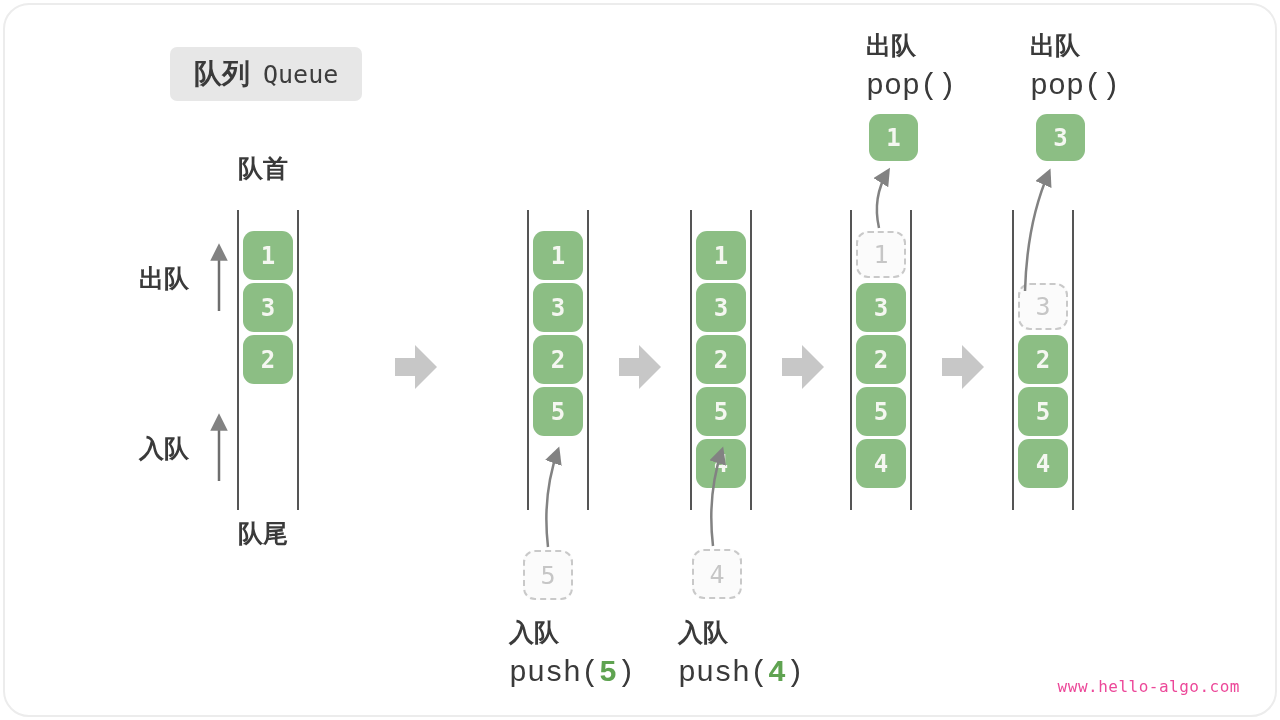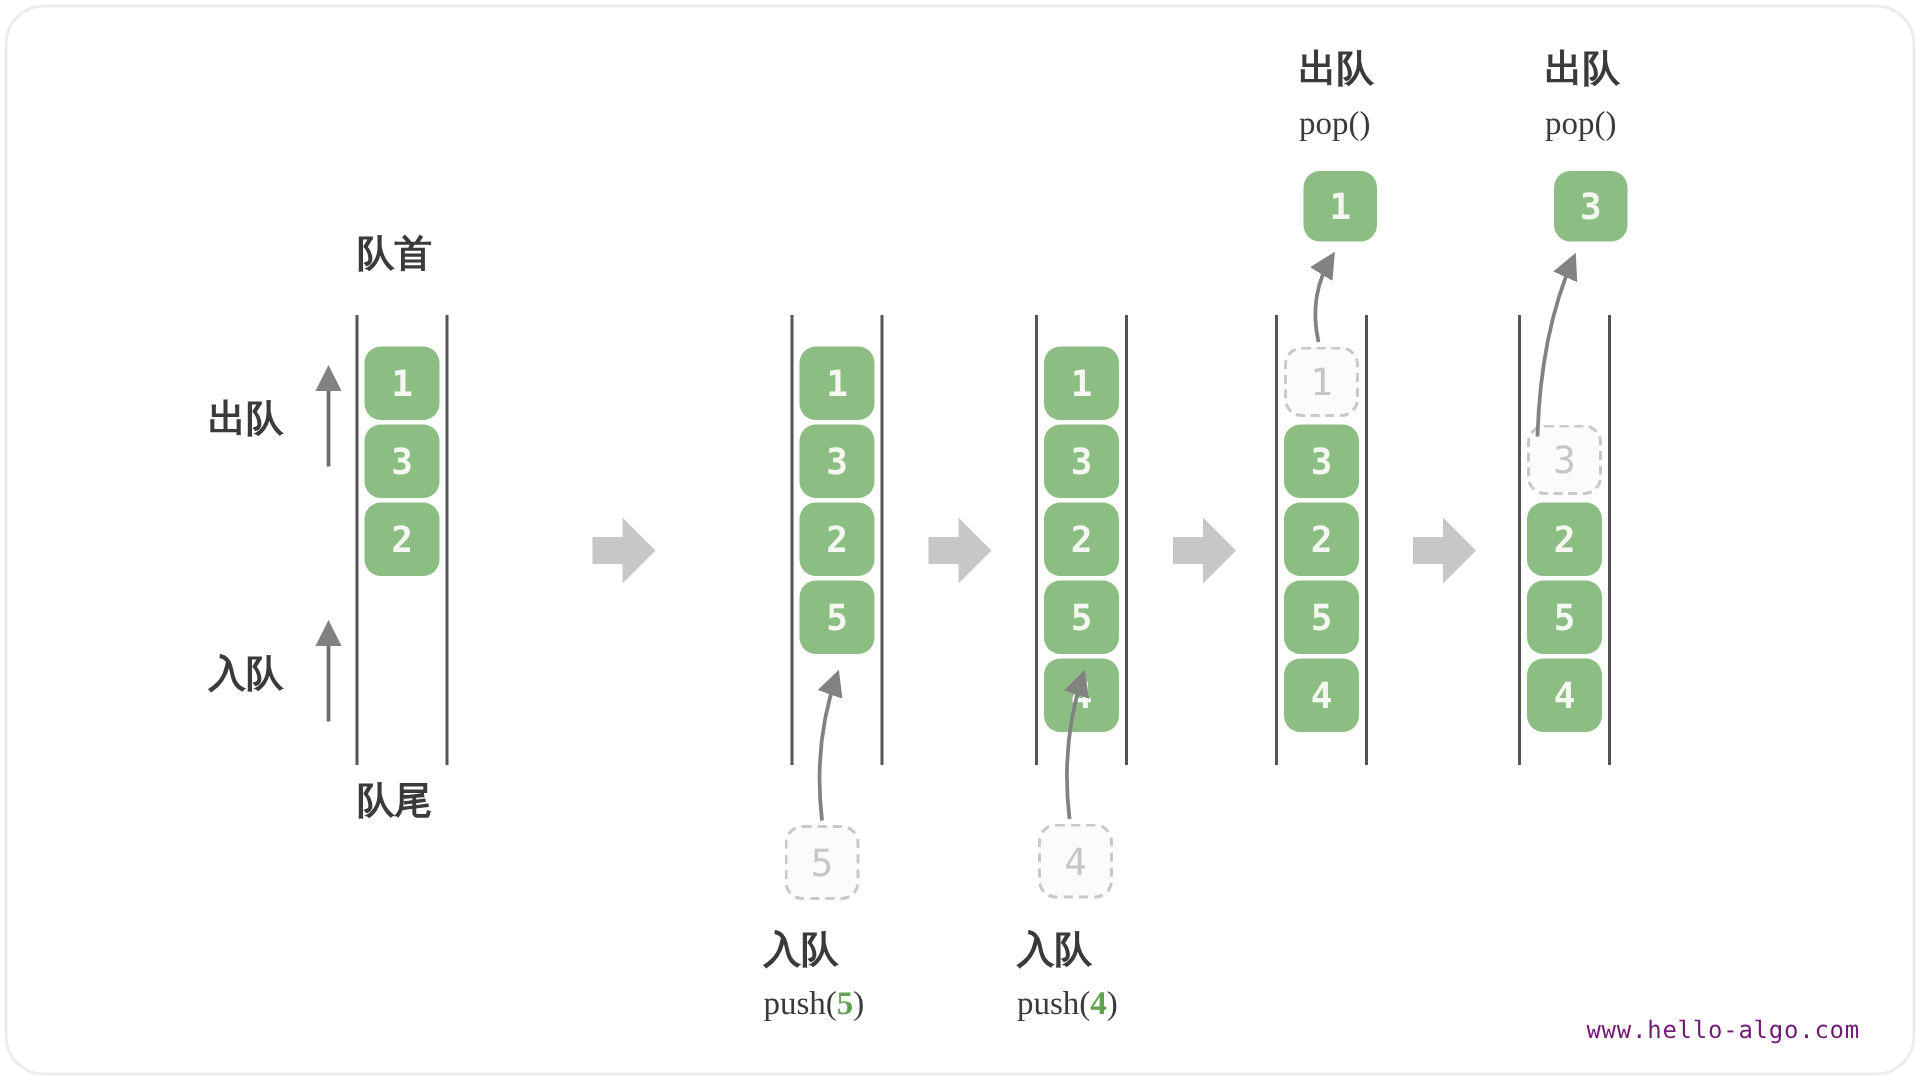--- a/index.html
+++ b/index.html
@@ -46,38 +46,42 @@
 
   
   .popped { position:absolute; width:49px; height:47px; border-radius:11px;
             background:#8cbe84; color:#f5f7f1;
             font-family:"DejaVu Sans Mono", monospace; font-size:24px; font-weight:700;
             display:flex; align-items:center; justify-content:center; }
 
   
   .op { position:absolute; }
   .op .op-zh { font-size:25px; font-weight:700; color:#3a3a3a; }
-  .op .op-code { margin-top:7px; font-family:Liberation Serif, serif;
-                 font-size:22px; color:#3a3a3a; }
+  .op .op-code { margin-top:7px; font-family:Liberation Mono, monospace;
+                 font-size:30px; color:#3a3a3a; }
   .op .accent { color:#5fa351; font-weight:700; }
 
   .overlay { position:absolute; left:0; top:0; width:1280px; height:720px;
              pointer-events:none; }
 
   .watermark { position:absolute; right:40px; top:677px;
                font-family:"DejaVu Sans Mono", monospace; font-size:16px;
-               color:#701a75; letter-spacing:0.5px; }
+               color:#ec4899; letter-spacing:0.5px; }
 </style>
 </head>
 <body>
 
 <div class="stage">
 
   <div class="card"></div>
 
+  <div class="title-box">
+    <span class="title-zh">队列</span>
+    <span class="title-en">Queue</span>
+  </div>
 
   <div class="abs zh center" style="left:238px; top:152px; width:60px;">队首</div>
   <div class="abs zh center" style="left:238px; top:517px; width:60px;">队尾</div>
   <div class="abs zh" style="left:139px; top:262px;">出队</div>
   <div class="abs zh" style="left:139px; top:432px;">入队</div>
 
   <div class="queue" style="left:237px;">
     <div class="rail left"></div>
     <div class="rail right"></div>
     <div class="qbox" style="top:21px">1</div>

